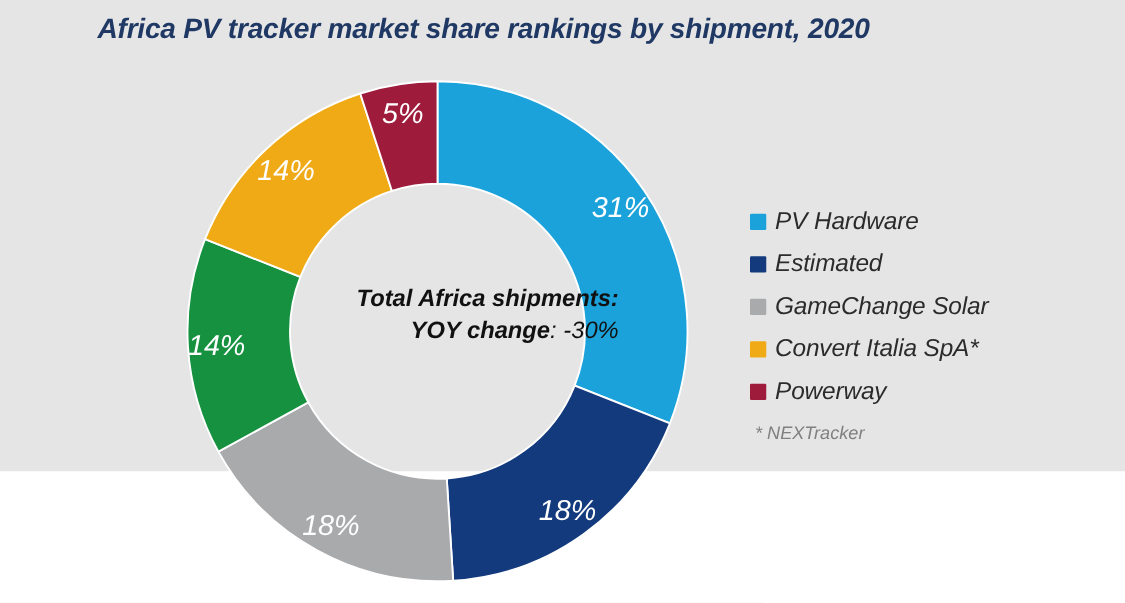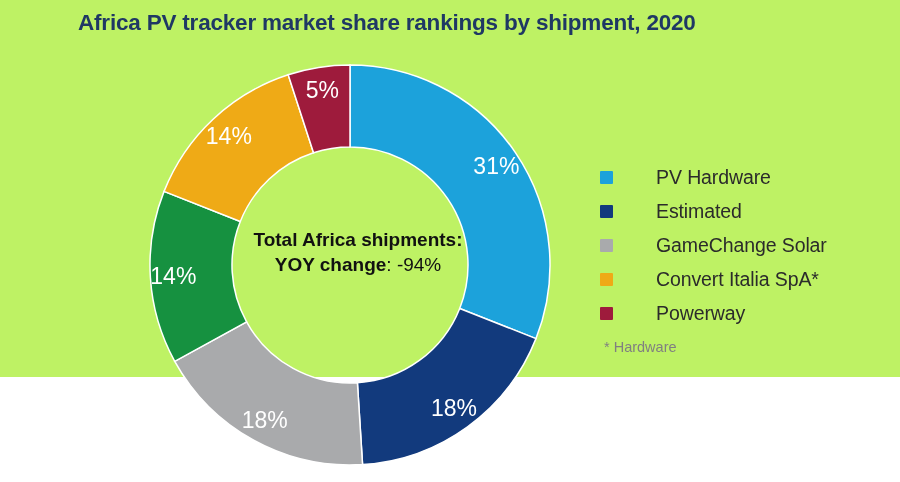--- a/index.html
+++ b/index.html
@@ -6,21 +6,22 @@
   * { margin:0; padding:0; box-sizing:border-box; }
   html, body {
     width:900px; height:482px;
     background:#ffffff;
     font-family:"Liberation Sans", sans-serif;
     overflow:hidden;
   }
   #root {
     position:relative;
     width:900px; height:377px;
-    background:#bef264;
+    background:#e5e5e5;
+    font-style:italic;
   }
 
   
   #chart-title {
     position:absolute;
     left:78px; top:10px;
     font-size:22.5px;
     font-weight:bold;
     color:#1f3864;
     letter-spacing:-0.2px;
@@ -40,43 +41,42 @@
     font-size:23px;
     font-weight:normal;
     fill:#ffffff;
     text-anchor:middle;
     dominant-baseline:central;
   }
 
   
   #center-text {
     position:absolute;
-    left:208px; top:228px;
+    left:195px; top:228px;
     width:300px;
-    text-align:center;
+    text-align:right;
     line-height:1.30;
     color:#111111;
     pointer-events:none;
   }
   #center-text .ct-line { font-size:19px; white-space:nowrap; }
   #center-text .ct-bold { font-weight:bold; }
   #center-line-1 { font-weight:bold; font-size:19.5px; }
   #center-line-2 { font-size:19.5px; font-weight:normal; }
 
   
   #legend {
     position:absolute;
     left:600px; top:160px;
     width:260px;
   }
   .legend-row {
     display:flex;
     align-items:center;
     height:34px;
-    gap:36px;
   }
   .legend-swatch {
     width:13px; height:13px;
     flex:0 0 13px;
     margin-right:7px;
     border-radius:1px;
   }
   .legend-label {
     font-size:19.5px;
     color:#2b2b2b;
@@ -114,21 +114,21 @@
           <text x="114.72959968399644" y="355.10628236776387" class="slice-label">18%</text>
           <text x="23.349269068195923" y="211.11392195668859" class="slice-label">14%</text>
           <text x="78.83516225062206" y="70.97255294641019" class="slice-label">14%</text>
           <text x="172.3110996878791" y="25.179163714660632" class="slice-label">5%</text>
         </g>
     </svg>
   </div>
 
   <div id="center-text">
     <div id="center-line-1" class="ct-line">Total Africa shipments:</div>
-    <div class="ct-line"><span class="ct-bold">YOY change</span><span>: -94%</span></div>
+    <div class="ct-line"><span class="ct-bold">YOY change</span><span>: -30%</span></div>
   </div>
 
   <div id="legend">
     <div id="legend-rows">
         <div class="legend-row">
           <span class="legend-swatch" style="background: rgb(28, 162, 219);"></span>
           <span class="legend-label">PV Hardware</span>
         </div>
         <div class="legend-row">
           <span class="legend-swatch" style="background: rgb(18, 58, 125);"></span>
@@ -140,16 +140,16 @@
         </div>
         <div class="legend-row">
           <span class="legend-swatch" style="background: rgb(239, 170, 22);"></span>
           <span class="legend-label">Convert Italia SpA*</span>
         </div>
         <div class="legend-row">
           <span class="legend-swatch" style="background: rgb(158, 27, 60);"></span>
           <span class="legend-label">Powerway</span>
         </div>
       </div>
-    <div id="legend-footnote">* Hardware</div>
+    <div id="legend-footnote">* NEXTracker</div>
   </div>
 
 </div>
 
 </body></html>

